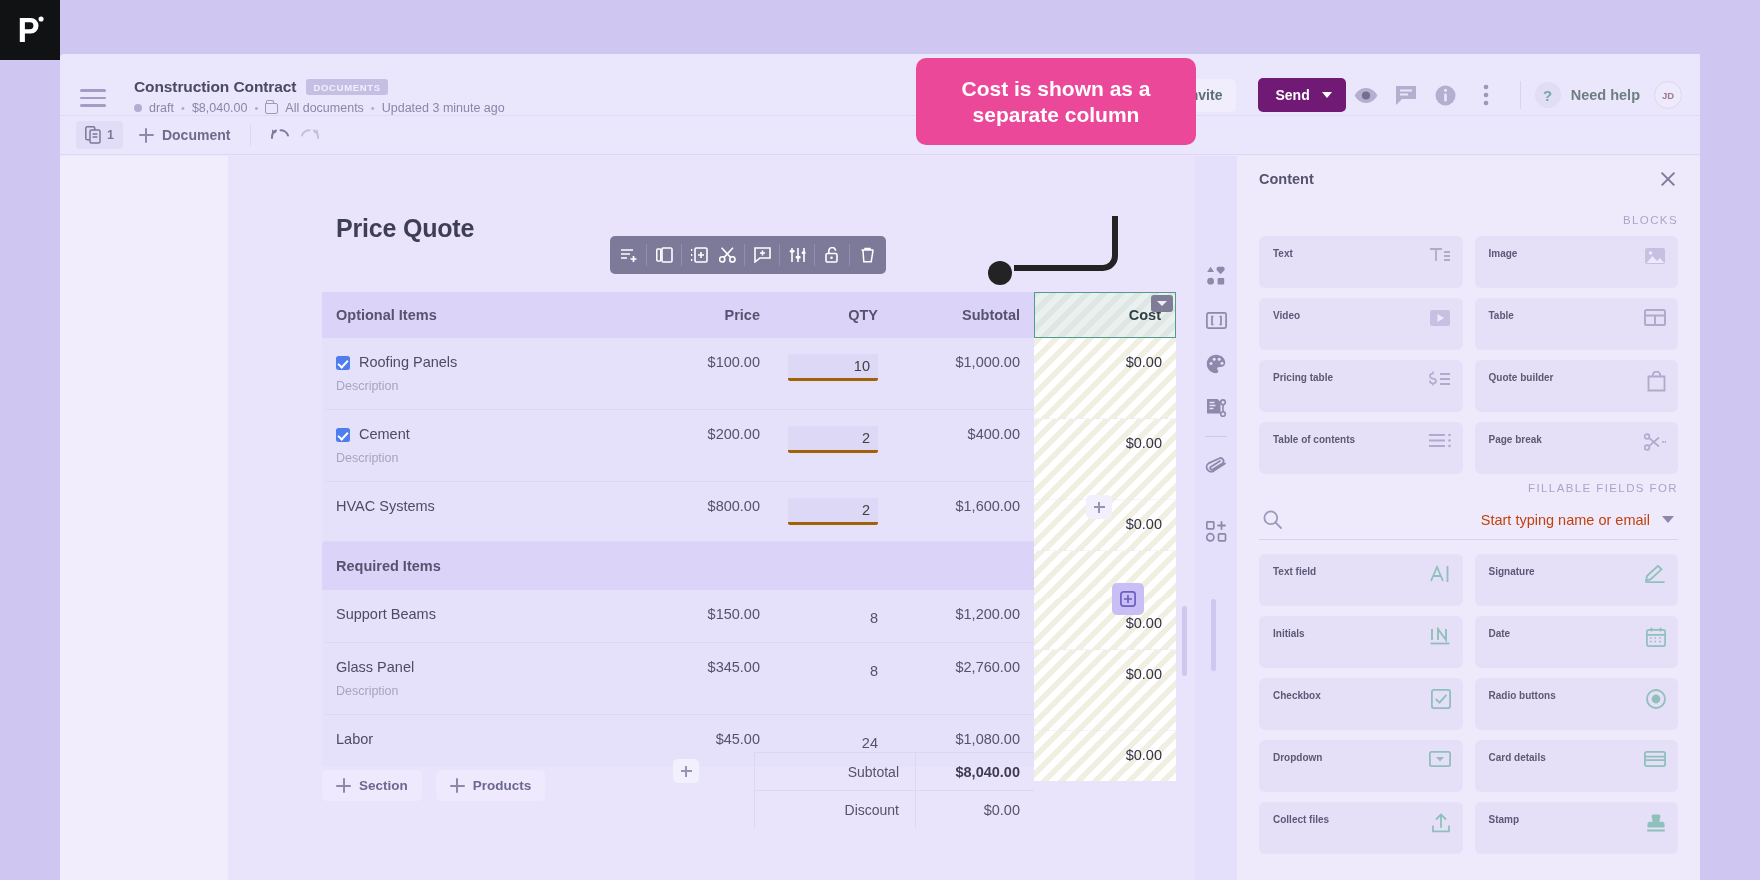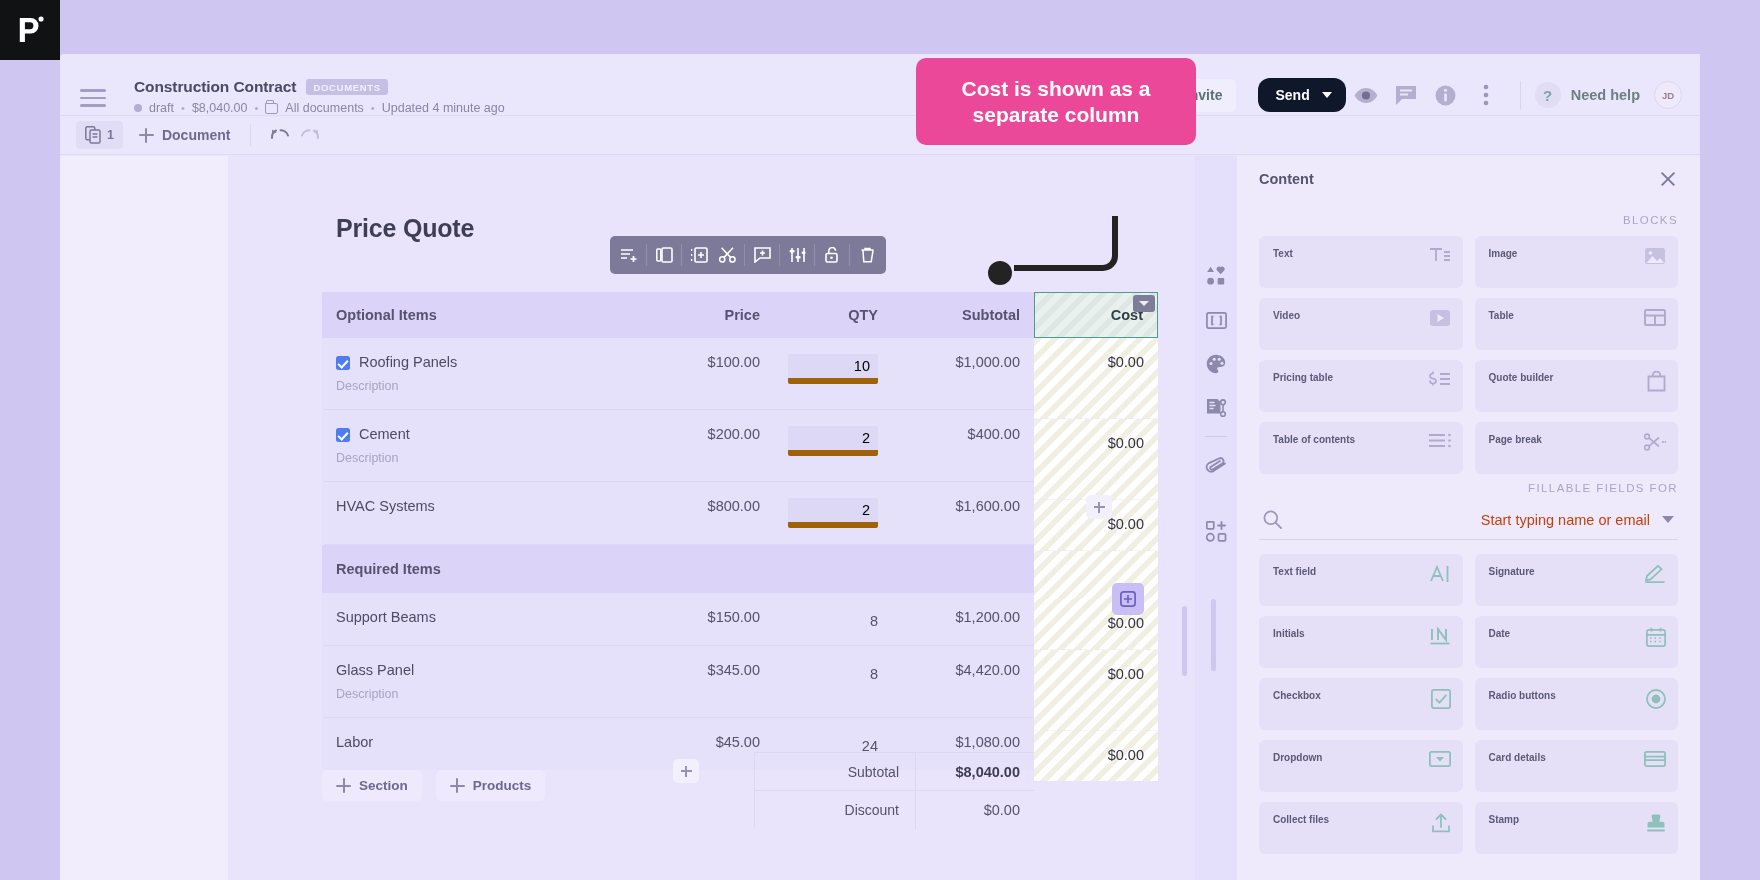--- a/index.html
+++ b/index.html
@@ -43,22 +43,22 @@
   .folder-ico { width:13px; height:11px; border:1.6px solid #9d99bc; border-radius:2px;
      border-top-left-radius:0; position:relative; display:inline-block; }
   .folder-ico:before { content:''; position:absolute; left:-0.5px; top:-4px; width:6px;
      height:3px; border:1.6px solid #9d99bc; border-bottom:none; border-top-left-radius:2px;
      border-top-right-radius:2px; }
 
   #topbar-right { margin-left:auto; display:flex; align-items:center; gap:0; }
   #invite-btn { display:flex; align-items:center; gap:8px; background:#f0edfc;
     border-radius:5px; padding:8px 14px; cursor:pointer; }
   #invite-btn .lbl { font-size:14px; font-weight:bold; color:#5d6f72; }
-  #send-btn { display:flex; align-items:center; gap:12px; background:#0f172a;
-    border-radius:12px; padding:9px 14px 9px 17px; margin-left:22px; cursor:pointer; }
+  #send-btn { display:flex; align-items:center; gap:12px; background:#701a75;
+    border-radius:5px; padding:9px 14px 9px 17px; margin-left:22px; cursor:pointer; }
   #send-btn .lbl { font-size:14px; font-weight:bold; color:#ffffff; }
   .caret-down { width:0;height:0;border-left:5px solid transparent;
     border-right:5px solid transparent;border-top:6px solid #fff; }
   .round-ico { width:40px; height:40px; display:flex; align-items:center; justify-content:center;
     cursor:pointer; }
   #divider-v { width:1px; height:28px; background:#d9d4ef; margin:0 14px; }
   #needhelp { display:flex; align-items:center; gap:10px; cursor:pointer; }
   #needhelp .qcirc { width:26px;height:26px;border-radius:50%;background:#e1ddf4;
     display:flex;align-items:center;justify-content:center;color:#7ba7a6;font-size:15px;font-weight:bold;}
   #needhelp .lbl { font-size:14.5px; font-weight:bold; color:#6e7f82; }
@@ -110,31 +110,31 @@
 
   .header-row { background:#dcd4f8; height:46px; align-items:center; }
   .header-row .tcell { align-items:center; height:46px; font-size:14.5px; font-weight:bold; color:#56536f; }
   .section-row { background:#dcd4f8; height:48px; align-items:center; }
   .section-row .tcell { align-items:center; height:48px; font-size:14.5px; font-weight:bold; color:#56536f; }
   .item-row { background:#e6e1fa; }
   .item-row .tcell { padding-top:16px; padding-bottom:16px; }
   .item-name { font-size:14.5px; color:#4d4b66; display:flex; gap:9px; align-items:flex-start; }
   .desc { font-size:12.5px; color:#a7a3c2; margin-top:9px; }
   .money { font-size:14.5px; color:#55526d; }
-  .qtybox { background:#ddd8f5; border-bottom:6px solid #a16207; border-radius:2px;
-     width:90px; text-align:right; padding:4px 8px; font-size:14.5px; color:#000000; }
+  .qtybox { background:#ddd8f5; border-bottom:3px solid #a16207; border-radius:2px;
+     width:90px; text-align:right; padding:4px 8px; font-size:14.5px; color:#404040; }
   .qtyplain { font-size:14.5px; color:#55526d; padding-top:4px; }
   .cbx { width:14px; height:14px; border-radius:2.5px; background:#4f7df0; position:relative;
      flex:0 0 auto; margin-top:2px; cursor:pointer; }
   .cbx:after { content:''; position:absolute; left:4px; top:1.5px; width:4px; height:8px;
      border:solid #fff; border-width:0 2px 2px 0; transform:rotate(43deg); }
   .row-divider { height:1px; background:#ddd7f4; margin-left:2px; }
 
   
-  #cost-col { position:absolute; left:760px; top:136px; width:124px; }
+  #cost-col { position:absolute; left:760px; top:136px; width:142px; }
   .hatch { background-image:repeating-linear-gradient(-45deg,
       #ffffff 0 6px, #f0efe2 6px 12px); }
   #cost-head { height:46px; border:1.4px solid #4f9b8e; background-image:repeating-linear-gradient(-45deg,
       #eaf0ee 0 6px, #dfe7e4 6px 12px);
       display:flex; align-items:center; justify-content:flex-end;
       padding-right:14px; font-size:14.5px; font-weight:bold; color:#2f3f46; position:relative; }
   #cost-head .hdl { position:absolute; right:2px; top:2px; width:22px; height:17px;
       background:#7e7c96; border-radius:3px; display:flex; align-items:center; justify-content:center; }
   #cost-head .hdl i { width:0;height:0;border-left:5px solid transparent;
       border-right:5px solid transparent;border-top:5px solid #efeef5; }
@@ -230,21 +230,21 @@
       </div>
       <div class="meta-row">
         <span class="meta-dot"></span>
         <span>draft</span>
         <span class="sep">•</span>
         <span>$8,040.00</span>
         <span class="sep">•</span>
         <span class="folder-ico"></span>
         <span>All documents</span>
         <span class="sep">•</span>
-        <span>Updated 4 minute ago</span>
+        <span>Updated 3 minute ago</span>
       </div>
     </div>
 
     <div id="topbar-right">
       <div id="invite-btn">
         <svg width="19" height="17" viewBox="0 0 19 17">
           <circle cx="11.5" cy="5" r="3.4" fill="#6d9b9a"></circle>
           <path d="M5.5 15.5c0-3.3 2.7-5.2 6-5.2s6 1.9 6 5.2z" fill="#6d9b9a"></path>
           <path d="M2.8 3.2v5.6M0 6h5.6" stroke="#6d9b9a" stroke-width="1.8" stroke-linecap="round"></path>
         </svg>
@@ -493,21 +493,21 @@
                 <div class="desc">Description</div>
               </div>
             </div>
             <div class="tcell col-price">
               <span class="money">$345.00</span>
             </div>
             <div class="tcell col-qty">
               <div class="qtyplain">8</div>
             </div>
             <div class="tcell col-sub">
-              <span class="money">$4,420.00</span>
+              <span class="money">$2,760.00</span>
             </div>
           </div>
           <div class="row-divider"></div>
           <div class="trow item-row">
             <div class="tcell col-name">
               <div style="width:100%">
                 <div class="item-name">
                   <span>Labor</span>
                 </div>
               </div>

